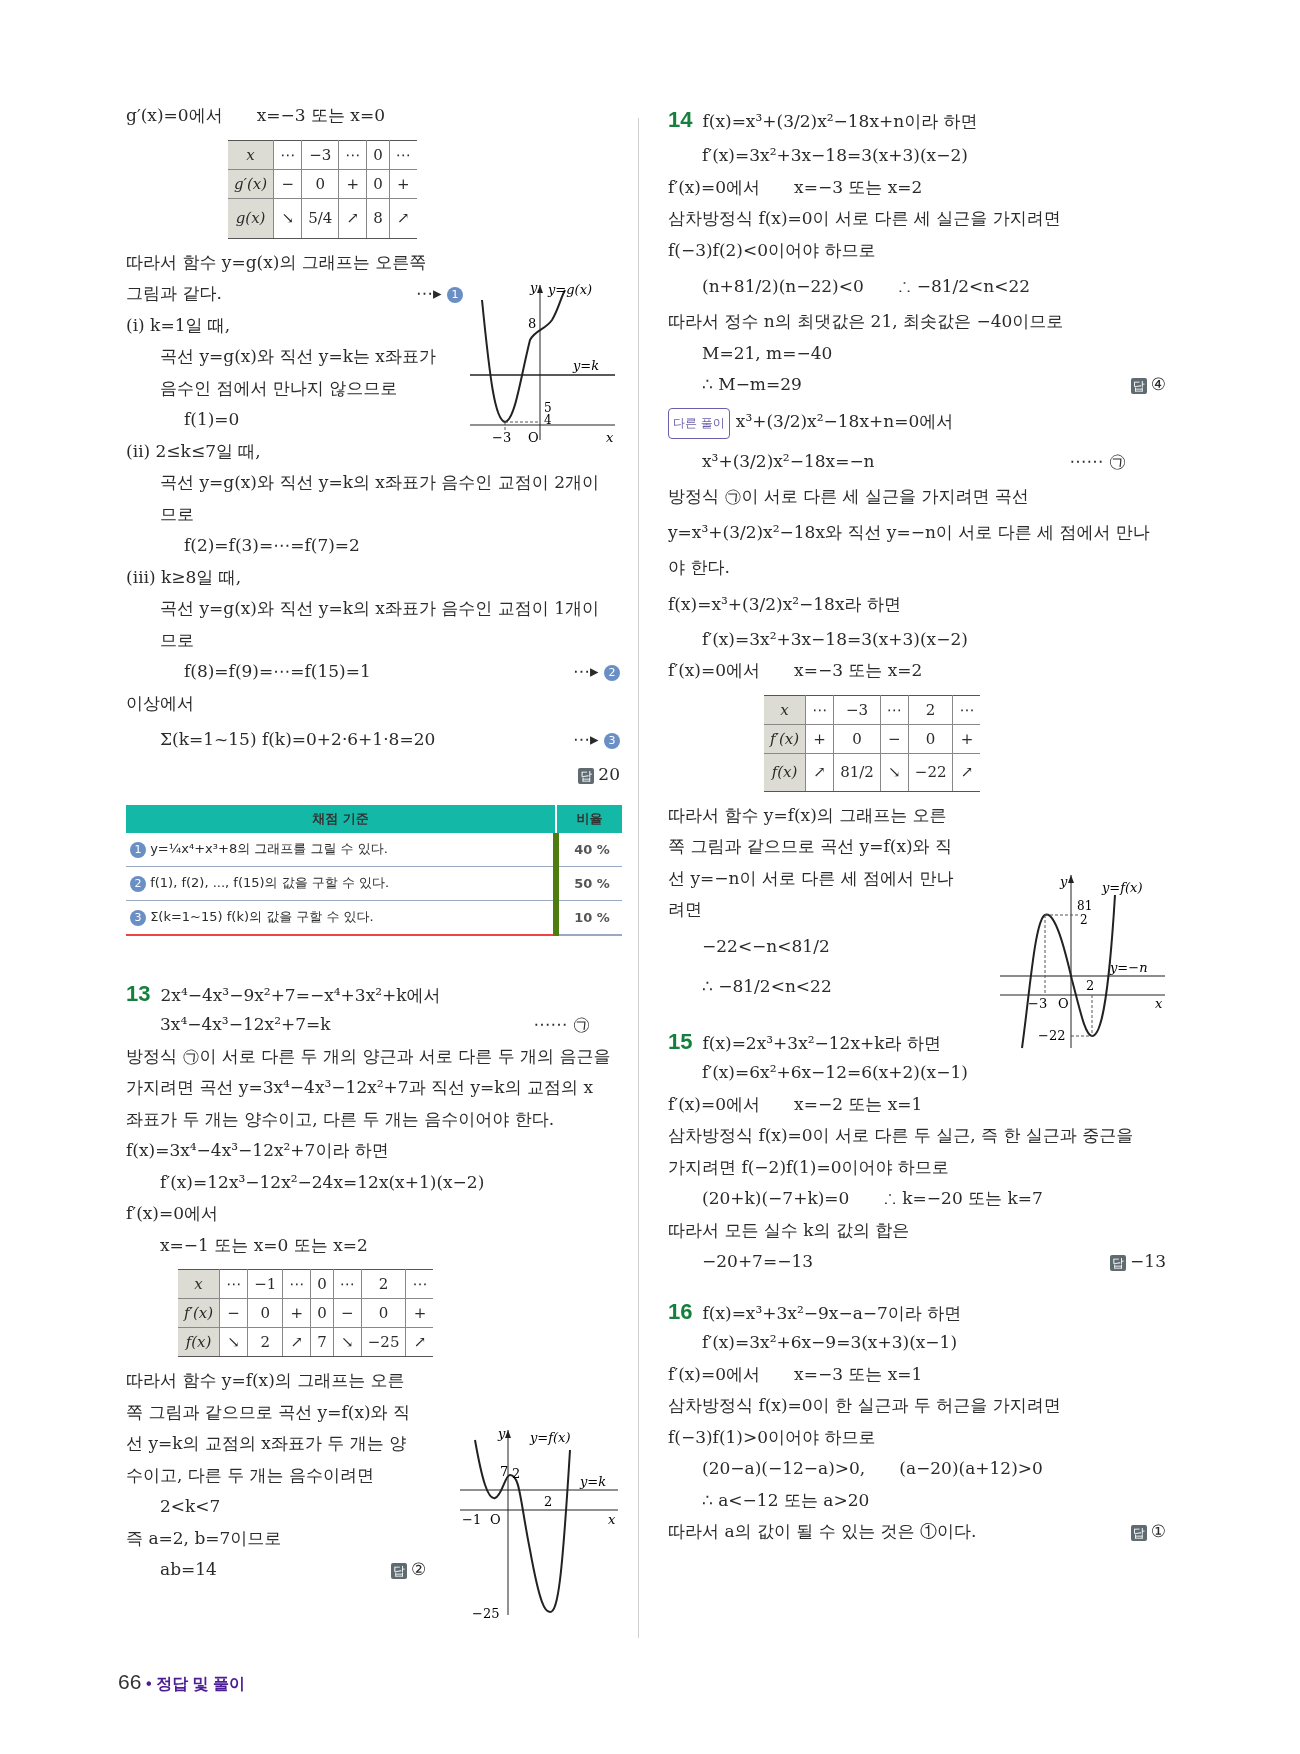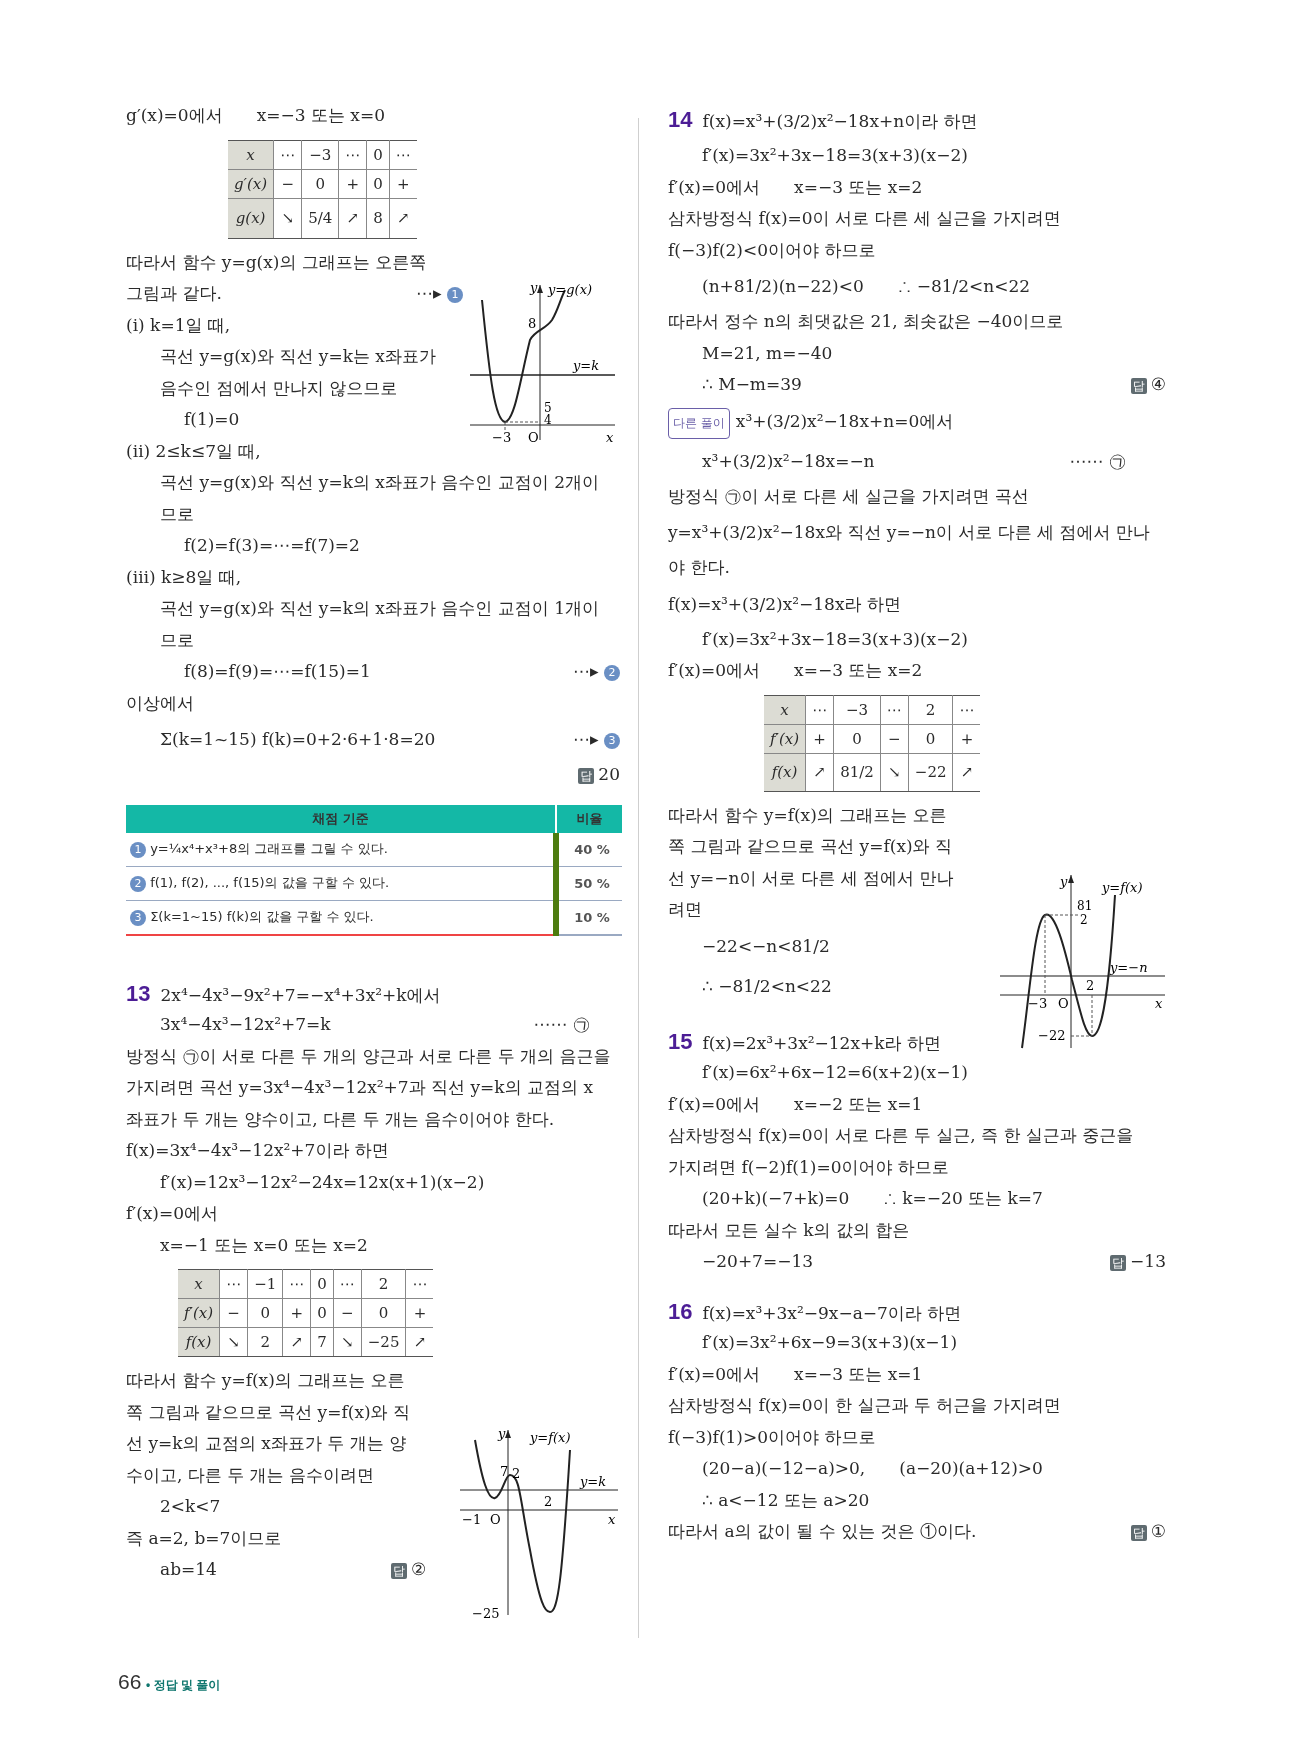--- a/index.html
+++ b/index.html
@@ -7,38 +7,38 @@
   .col{position:absolute;top:100px;}
   .left{left:126px;width:494px;}
   .right{left:668px;width:498px;}
   .divider{position:absolute;left:638px;top:118px;width:1px;height:1520px;background:#cfcfcf;}
   .ln{height:31.5px;line-height:31.5px;white-space:nowrap;position:relative;}
   .ind{padding-left:34px;}
   .ind2{padding-left:58px;}
   .tag{position:absolute;right:0;top:0;}
   .ans{position:absolute;right:0;top:0;}
   .ans-box{display:inline-block;background:#5f6b70;color:#fff;font-family:"DejaVu Sans",sans-serif;font-size:12px;line-height:16px;padding:0 2px;border-radius:2px;margin-right:4px;vertical-align:middle;}
-  .qnum{font-family:"Liberation Sans",sans-serif;font-weight:bold;color:#4c1d95;font-size:22px;margin-right:10px;}
+  .qnum{font-family:"Liberation Sans",sans-serif;font-weight:bold;color:#15803d;font-size:22px;margin-right:10px;}
   .marker{display:inline-block;width:16px;height:16px;border-radius:50%;background:#6a8fc4;color:#fff;font-family:"DejaVu Sans",sans-serif;font-size:11px;line-height:16px;text-align:center;vertical-align:middle;}
   table.var{border-collapse:collapse;font-size:15px;}
   table.var td{border:1px solid #888;text-align:center;height:28px;padding:0 6px;}
   table.var td.h{background:#dcdcd4;font-style:italic;}
   table.var tr:first-child td{border-top:1.5px solid #555;}
   table.var tr:last-child td{border-bottom:1.5px solid #555;}
   table.var td:first-child{border-left:none;}
   table.var td:last-child{border-right:none;}
   .crit{border-collapse:collapse;width:496px;font-family:"DejaVu Sans",sans-serif;font-size:13px;}
   .crit th{background:#14b8a6;height:26px;font-weight:bold;color:#333;}
   .crit td{height:31px;border-bottom:1px solid #9aa9c2;padding-left:4px;}
   .crit td.p{text-align:center;border-left:6px solid #4d7c0f;font-weight:bold;color:#555;width:58px;}
   .other{display:inline-block;border:1.5px solid #6a5fa8;color:#6a5fa8;border-radius:4px;font-family:"DejaVu Sans",sans-serif;font-size:12px;padding:6px 4px;line-height:17px;margin-right:6px;}
   .graph{position:absolute;}
   .footer{position:absolute;left:118px;top:1670px;font-family:"Liberation Sans",sans-serif;}
   .footer .pg{font-size:21px;font-weight:normal;color:#333;}
-  .footer .t{font-size:12px;font-weight:bold;color:#0f766e;}
+  .footer .t{font-size:16px;font-weight:bold;color:#4c1d95;}
 </style>
 </head>
 <body>
 
 <div class="divider"></div>
 
 <div class="col left">
   <div class="ln">g′(x)=0에서　　x=−3 또는 x=0</div>
 
   <table class="var" style="margin:8px 0 8px 102px;">
@@ -206,21 +206,21 @@
 
 <div class="col right">
   <div class="ln" style="height:40px;line-height:40px;"><span class="qnum">14</span><span>f(x)=x³+(3/2)x²−18x+n이라 하면</span></div>
   <div class="ln ind">f′(x)=3x²+3x−18=3(x+3)(x−2)</div>
   <div class="ln">f′(x)=0에서　　x=−3 또는 x=2</div>
   <div class="ln">삼차방정식 f(x)=0이 서로 다른 세 실근을 가지려면</div>
   <div class="ln">f(−3)f(2)&lt;0이어야 하므로</div>
   <div class="ln ind" style="height:40px;line-height:40px;">(n+81/2)(n−22)&lt;0　　∴ −81/2&lt;n&lt;22</div>
   <div class="ln">따라서 정수 n의 최댓값은 21, 최솟값은 −40이므로</div>
   <div class="ln ind">M=21, m=−40</div>
-  <div class="ln ind"><span>∴ M−m=39</span><span class="ans"><span class="ans-box">답</span><span>④</span></span></div>
+  <div class="ln ind"><span>∴ M−m=29</span><span class="ans"><span class="ans-box">답</span><span>④</span></span></div>
   <div class="ln" style="height:40px;line-height:40px;"><span class="other">다른 풀이</span><span>x³+(3/2)x²−18x+n=0에서</span></div>
   <div class="ln ind" style="height:40px;line-height:40px;"><span>x³+(3/2)x²−18x=−n</span><span class="tag" style="right:40px;">⋯⋯ ㉠</span></div>
   <div class="ln">방정식 ㉠이 서로 다른 세 실근을 가지려면 곡선</div>
   <div class="ln" style="height:40px;line-height:40px;">y=x³+(3/2)x²−18x와 직선 y=−n이 서로 다른 세 점에서 만나</div>
   <div class="ln">야 한다.</div>
   <div class="ln" style="height:40px;line-height:40px;">f(x)=x³+(3/2)x²−18x라 하면</div>
   <div class="ln ind">f′(x)=3x²+3x−18=3(x+3)(x−2)</div>
   <div class="ln">f′(x)=0에서　　x=−3 또는 x=2</div>
 
   <table class="var" style="margin:8px 0 8px 96px;">

